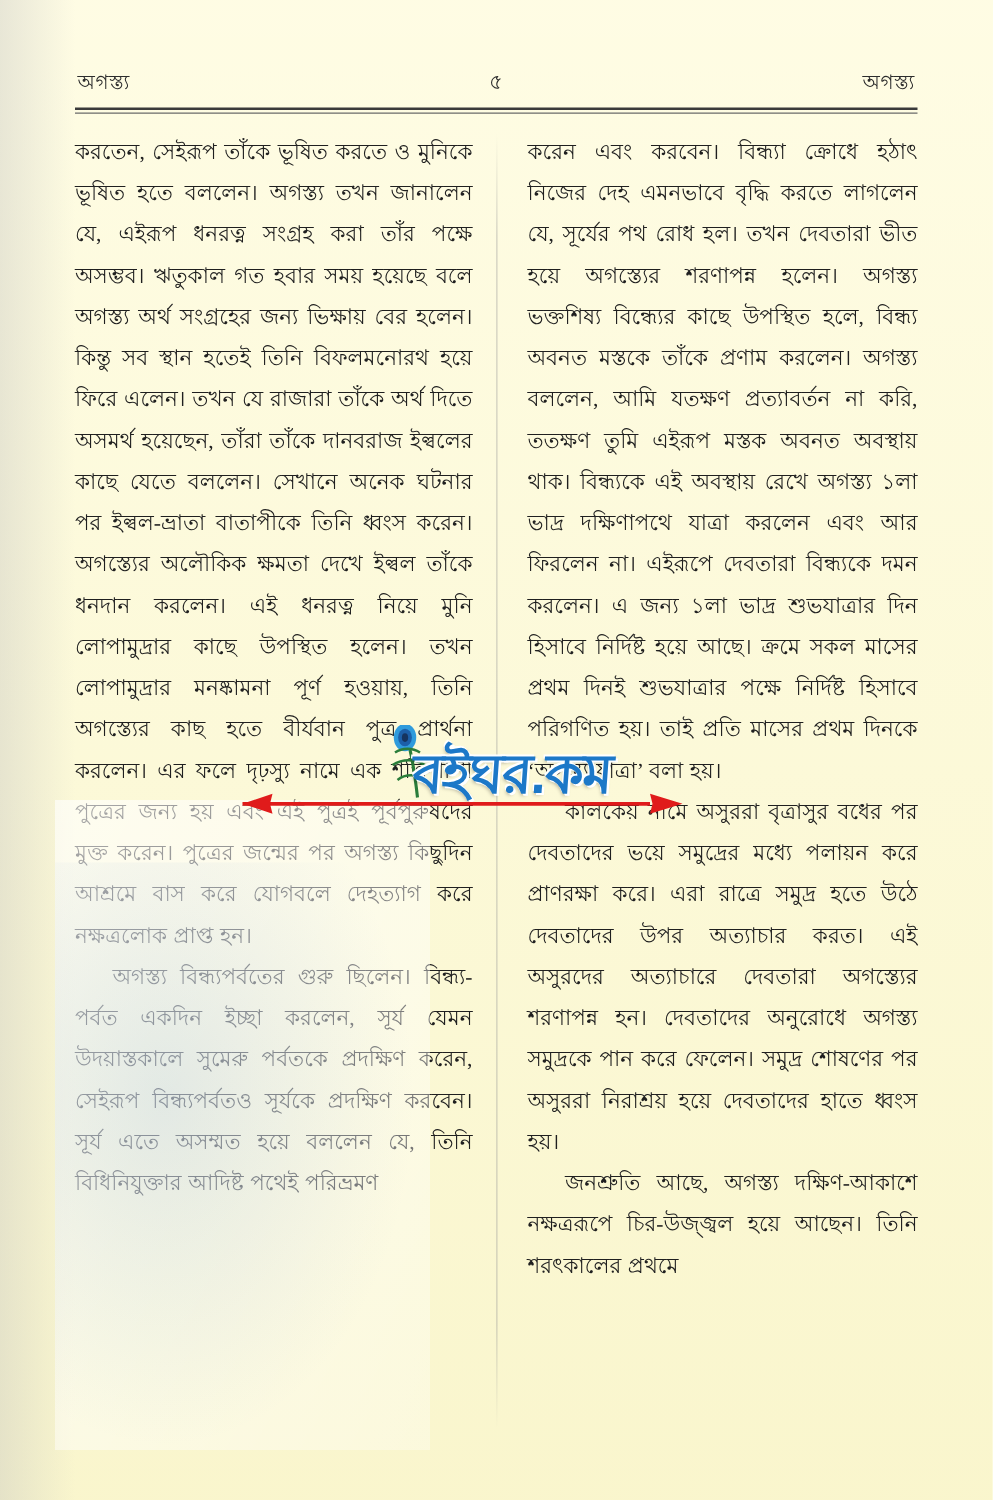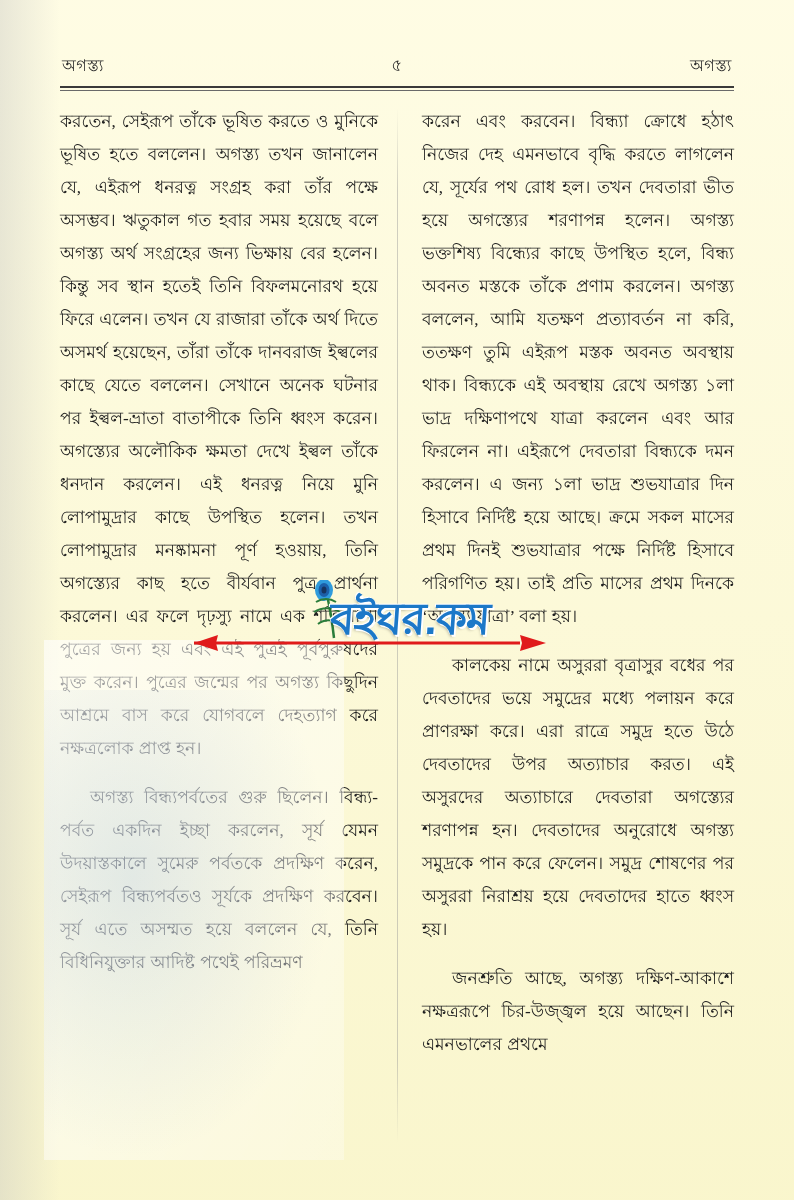--- a/index.html
+++ b/index.html
@@ -77,21 +77,21 @@
     padding-right: 18px;
     border-right: 1px solid rgba(120,120,120,0.0);
   }
   .col.right {
     padding-left: 25px;
   }
   .col p {
     margin: 0 0 0 0;
   }
   .col p + p {
-    margin-top: 16px;
+    margin-top: 0;
   }
   .indent {
     text-indent: 30px;
   }
   .gutter {
     position: absolute;
     left: 50%;
     top: 2px;
     bottom: 6px;
     width: 1px;
@@ -179,21 +179,21 @@
       <div class="gutter"></div>
 
       <div class="col left">
         <p>করতেন, সেইরূপ তাঁকে ভূষিত করতে ও মুনিকে ভূষিত হতে বললেন। অগস্ত্য তখন জানালেন যে, এইরূপ ধনরত্ন সংগ্রহ করা তাঁর পক্ষে অসম্ভব। ঋতুকাল গত হবার সময় হয়েছে বলে অগস্ত্য অর্থ সংগ্রহের জন্য ভিক্ষায় বের হলেন। কিন্তু সব স্থান হতেই তিনি বিফলমনোরথ হয়ে ফিরে এলেন। তখন যে রাজারা তাঁকে অর্থ দিতে অসমর্থ হয়েছেন, তাঁরা তাঁকে দানবরাজ ইল্বলের কাছে যেতে বললেন। সেখানে অনেক ঘটনার পর ইল্বল-ভ্রাতা বাতাপীকে তিনি ধ্বংস করেন। অগস্ত্যের অলৌকিক ক্ষমতা দেখে ইল্বল তাঁকে ধনদান করলেন। এই ধনরত্ন নিয়ে মুনি লোপামুদ্রার কাছে উপস্থিত হলেন। তখন লোপামুদ্রার মনষ্কামনা পূর্ণ হওয়ায়, তিনি অগস্ত্যের কাছ হতে বীর্যবান পুত্র প্রার্থনা করলেন। এর ফলে দৃঢ়স্যু নামে এক শক্তিশালী পুত্রের জন্য হয় এবং এই পুত্রই পূর্বপুরুষদের মুক্ত করেন। পুত্রের জন্মের পর অগস্ত্য কিছুদিন আশ্রমে বাস করে যোগবলে দেহত্যাগ করে নক্ষত্রলোক প্রাপ্ত হন।</p>
         <p class="indent">অগস্ত্য বিন্ধ্যপর্বতের গুরু ছিলেন। বিন্ধ্য-পর্বত একদিন ইচ্ছা করলেন, সূর্য যেমন উদয়াস্তকালে সুমেরু পর্বতকে প্রদক্ষিণ করেন, সেইরূপ বিন্ধ্যপর্বতও সূর্যকে প্রদক্ষিণ করবেন। সূর্য এতে অসম্মত হয়ে বললেন যে, তিনি বিধিনিযুক্তার আদিষ্ট পথেই পরিভ্রমণ</p>
       </div>
 
       <div class="col right">
         <p>করেন এবং করবেন। বিন্ধ্যা ক্রোধে হঠাৎ নিজের দেহ এমনভাবে বৃদ্ধি করতে লাগলেন যে, সূর্যের পথ রোধ হল। তখন দেবতারা ভীত হয়ে অগস্ত্যের শরণাপন্ন হলেন। অগস্ত্য ভক্তশিষ্য বিন্ধ্যের কাছে উপস্থিত হলে, বিন্ধ্য অবনত মস্তকে তাঁকে প্রণাম করলেন। অগস্ত্য বললেন, আমি যতক্ষণ প্রত্যাবর্তন না করি, ততক্ষণ তুমি এইরূপ মস্তক অবনত অবস্থায় থাক। বিন্ধ্যকে এই অবস্থায় রেখে অগস্ত্য ১লা ভাদ্র দক্ষিণাপথে যাত্রা করলেন এবং আর ফিরলেন না। এইরূপে দেবতারা বিন্ধ্যকে দমন করলেন। এ জন্য ১লা ভাদ্র শুভযাত্রার দিন হিসাবে নির্দিষ্ট হয়ে আছে। ক্রমে সকল মাসের প্রথম দিনই শুভযাত্রার পক্ষে নির্দিষ্ট হিসাবে পরিগণিত হয়। তাই প্রতি মাসের প্রথম দিনকে ‘অগস্ত্য-যাত্রা’ বলা হয়।</p>
         <p class="indent">কালকেয় নামে অসুররা বৃত্রাসুর বধের পর দেবতাদের ভয়ে সমুদ্রের মধ্যে পলায়ন করে প্রাণরক্ষা করে। এরা রাত্রে সমুদ্র হতে উঠে দেবতাদের উপর অত্যাচার করত। এই অসুরদের অত্যাচারে দেবতারা অগস্ত্যের শরণাপন্ন হন। দেবতাদের অনুরোধে অগস্ত্য সমুদ্রকে পান করে ফেলেন। সমুদ্র শোষণের পর অসুররা নিরাশ্রয় হয়ে দেবতাদের হাতে ধ্বংস হয়।</p>
-        <p class="indent">জনশ্রুতি আছে, অগস্ত্য দক্ষিণ-আকাশে নক্ষত্ররূপে চির-উজ্জ্বল হয়ে আছেন। তিনি এমনভালের প্রথমে</p>
+        <p class="indent">জনশ্রুতি আছে, অগস্ত্য দক্ষিণ-আকাশে নক্ষত্ররূপে চির-উজ্জ্বল হয়ে আছেন। তিনি শরৎকালের প্রথমে</p>
       </div>
     </div>
   </div>
 
   <div class="fade-overlay"></div>
   <div class="blue-tint"></div>
 
   <div class="watermark">
     <svg class="wm-feather" viewBox="0 0 56 60">
       <path d="M28 58 C26 40 24 26 20 12" stroke="#2a7d3a" stroke-width="2.5" fill="none"></path>

